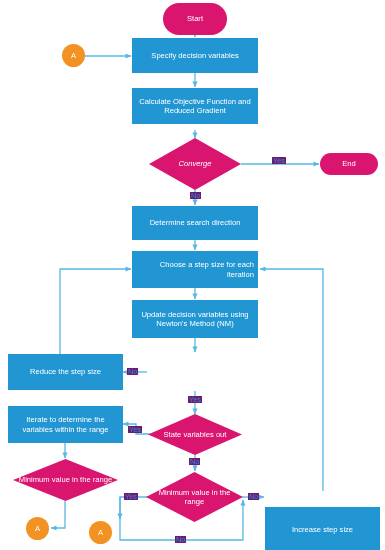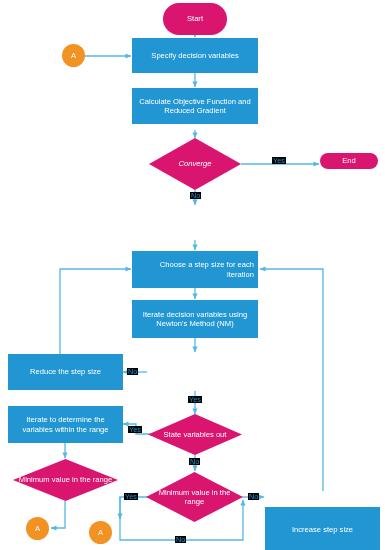--- a/index.html
+++ b/index.html
@@ -64,21 +64,21 @@
   .node-decision .diamond-label {
     position: relative;
     z-index: 1;
     padding: 0 4px;
   }
   .edge-label {
     position: absolute;
     color: #2196d3;
     font-size: 7.2px;
     font-family: "Liberation Sans", sans-serif;
-    background: #000000;
+    background: #701a75;
     padding: 0 1px;
     white-space: nowrap;
     z-index: 4;
     line-height: 1;
   }
 </style>
 </head>
 <body>
 
 <div id="canvas">
@@ -147,31 +147,34 @@
 
   <div class="node node-process" style="left:132px; top:88px; width:126px; height:36px;">
     <span>Calculate Objective Function and Reduced Gradient</span>
   </div>
 
   <div class="node node-decision" style="left:149px; top:138px; width:92px; height:52px;font-style:italic;">
     <div class="diamond-shape"></div>
     <span class="diamond-label">Converge</span>
   </div>
 
-  <div class="node node-terminator" style="left:320px; top:153px; width:58px; height:16px;">
+  <div class="node node-terminator" style="left:320px; top:153px; width:58px; height:22px;">
     <span>End</span>
   </div>
 
+  <div class="node node-process" style="left:132px; top:206px; width:126px; height:34px;">
+    <span>Determine search direction</span>
+  </div>
 
   <div class="node node-process" style="left:132px; top:251px; width:126px; height:37px;text-align:right;">
     <span>Choose a step size for each iteration</span>
   </div>
 
   <div class="node node-process" style="left:132px; top:300px; width:126px; height:38px;">
-    <span>Iterate decision variables using Newton's Method (NM)</span>
+    <span>Update decision variables using Newton's Method (NM)</span>
   </div>
 
 
   <div class="node node-process" style="left:8px; top:354px; width:115px; height:36px;">
     <span>Reduce the step size</span>
   </div>
 
   <div class="node node-process" style="left:8px; top:406px; width:115px; height:37px;">
     <span>Iterate to determine the variables within the range</span>
   </div>

